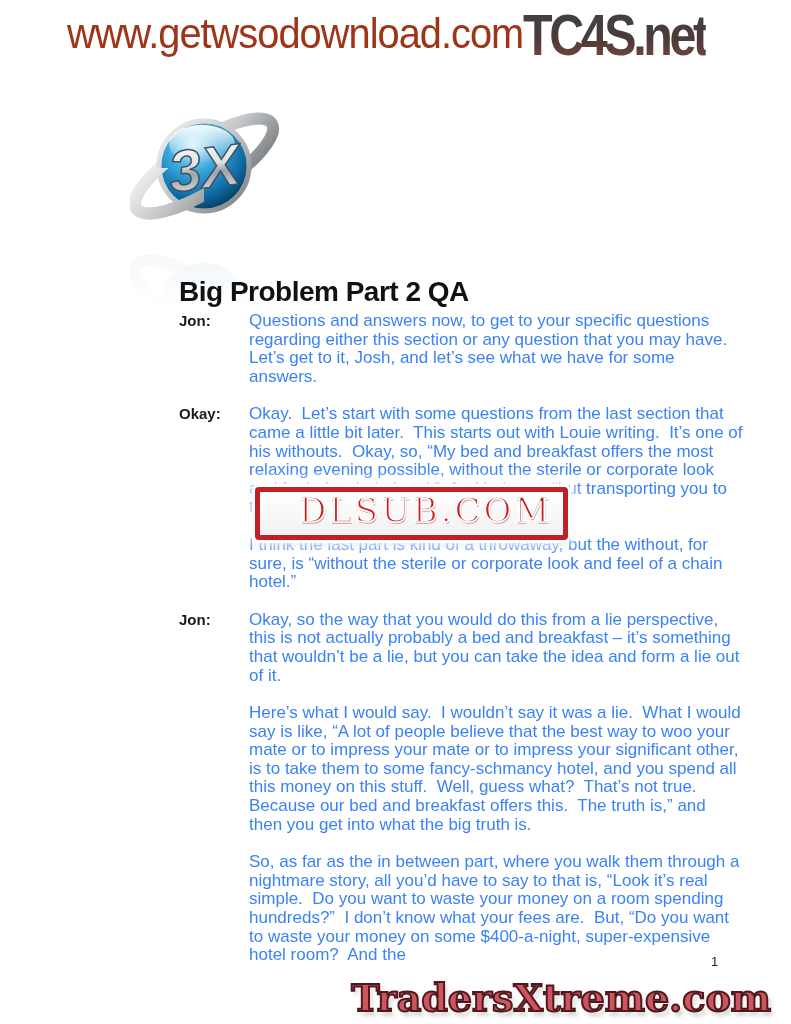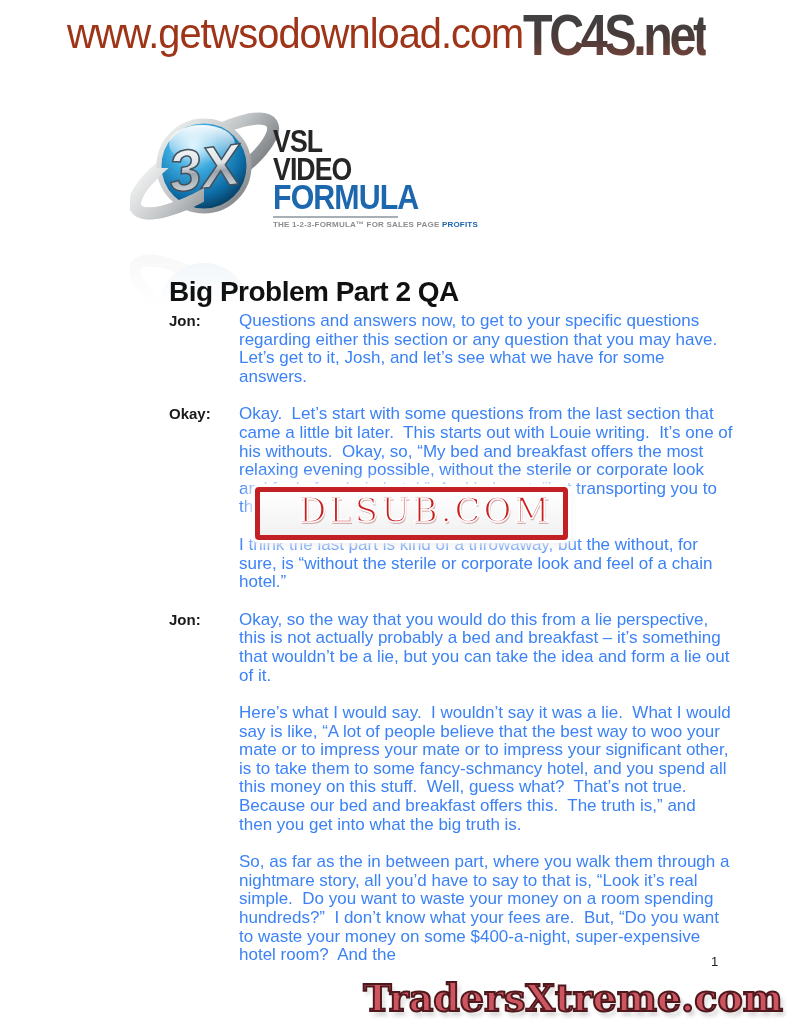--- a/index.html
+++ b/index.html
@@ -48,21 +48,21 @@
     transform:scale(.92,1.05); transform-origin:left top; line-height:30px;
   }
   .logo-tagline {
     margin-top:4px; border-top:2px solid #a8b0b6; padding-top:2px;
     font-size:8px; font-weight:700; color:#8d8d8d; letter-spacing:.2px;
     white-space:nowrap;
   }
   .logo-tagline .hl { color:#1c67ae; }
 
   
-  .content { position:absolute; left:169px; top:276px; width:564px; }
+  .content { position:absolute; left:179px; top:276px; width:564px; }
   .doc-title {
     font-size:28px; font-weight:bold; color:#111; letter-spacing:-.5px;
     margin-bottom:4px;
   }
   .copyright {
     font-size:15.5px; line-height:19px; color:#1c1c1c;
     white-space:pre-wrap; margin-bottom:33px;
   }
   .t-block { display:flex; margin-bottom:0; }
   .t-speaker { width:70px; flex-shrink:0; font-weight:bold; font-size:15px; line-height:18.6px; }
@@ -84,21 +84,21 @@
     font-family:"DejaVu Serif", serif; font-weight:normal; font-size:34px;
     letter-spacing:3px; color:#c9201f;
     -webkit-text-stroke:1.5px #ffffff;
     text-shadow:1px 2px 0 rgba(130,10,10,.3);
     margin-left:28px;
   }
 
   
   .page-num { position:absolute; left:711px; top:954px; font-size:13px; color:#222; }
   .banner {
-    position:absolute; right:8px; top:975px;
+    position:absolute; right:20px; top:975px;
     font-family:"DejaVu Serif", serif; font-weight:bold; font-size:38px;
     color:#cd5560; letter-spacing:0;
     -webkit-text-stroke:2px #4f181d;
     text-shadow:0 0 2px #fff, 0 0 6px #fff, 0 0 12px #fff, 3px 4px 4px rgba(0,0,0,.28);
   }
 </style>
 </head>
 <body>
 
 <div class="page">
@@ -152,25 +152,20 @@
           </g>
         </g>
       </svg>
       <svg class="orb-reflection" width="200" height="160" viewBox="0 0 200 160" aria-hidden="true">
         <g transform="rotate(-32 74 68)">
           <ellipse cx="74" cy="68" rx="80" ry="25" fill="none" stroke="#9aa0a4" stroke-width="12"></ellipse>
         </g>
         <circle cx="74" cy="68" r="45" fill="#2a7db0"></circle>
       </svg>
     </div>
-    <div class="logo-text">
-      <div class="logo-line1">VSL VIDEO</div>
-      <div class="logo-line2">FORMULA</div>
-      <div class="logo-tagline"><span>THE 1-2-3-FORMULA™ FOR SALES PAGE </span><span class="hl">PROFITS</span></div>
-    </div>
   </div>
 
   <div class="content">
     <div class="doc-title">Big Problem Part 2 QA</div>
 
     <div class="t-block">
       <div class="t-speaker">Jon:</div>
       <div class="t-paras">
         <p class="t-para">Questions and answers now, to get to your specific questions regarding either this section or any question that you may have.  Let’s get to it, Josh, and let’s see what we have for some answers.</p>
       </div>

